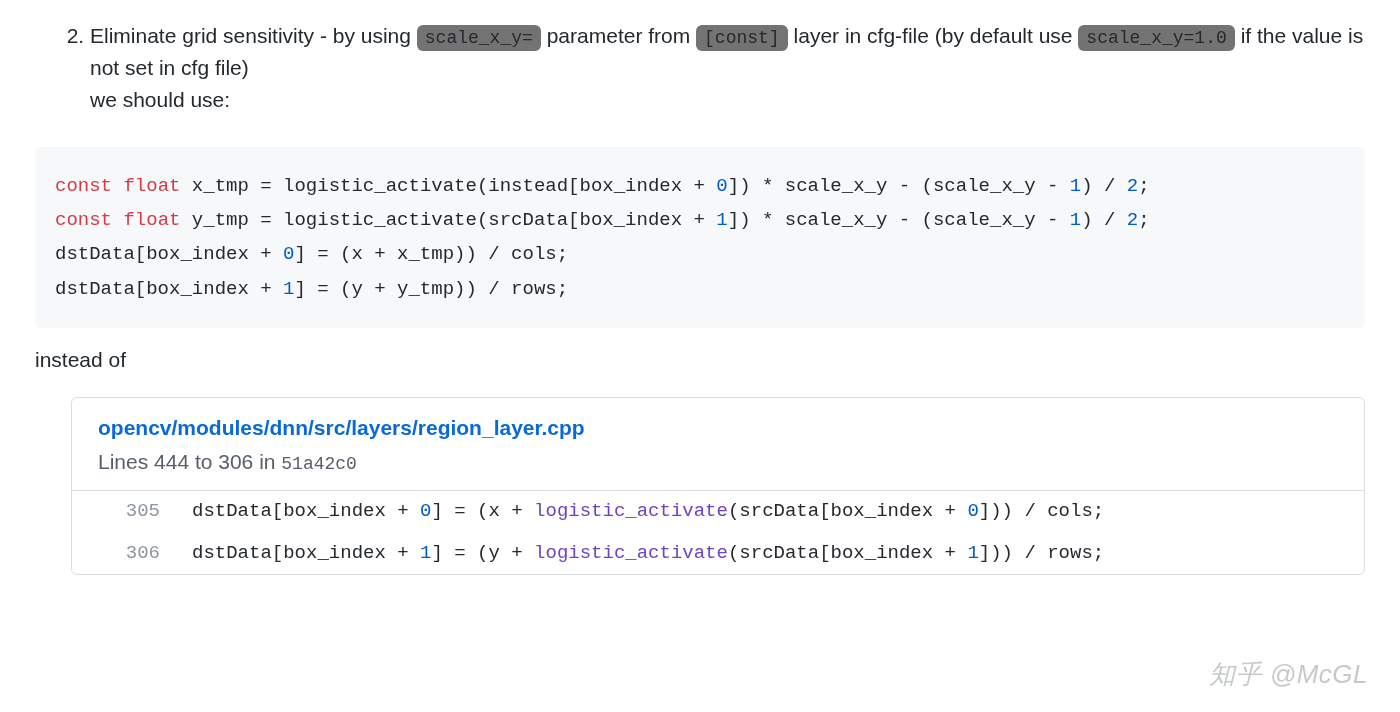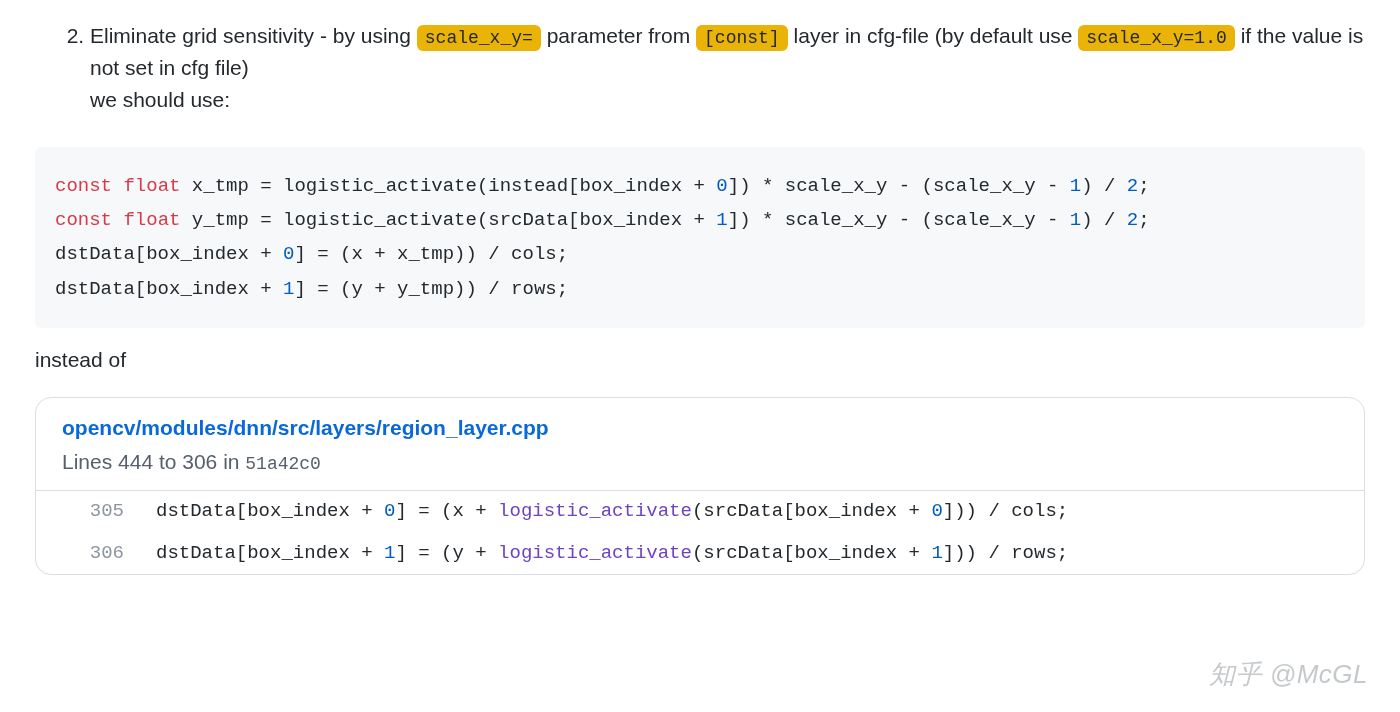--- a/index.html
+++ b/index.html
@@ -16,21 +16,21 @@
   .content {
     padding: 20px 35px 30px 35px;
   }
   ol { margin: 0; padding: 0 0 0 55px; }
   ol > li { padding-left: 0; }
   ol > li::marker { font-size: 21px; color: #24292e; }
   .body-text { font-size: 21px; color: #24292e; }
   code.inline {
     font-family: SFMono-Regular, Menlo, Consolas, "Liberation Mono", monospace;
     font-size: 18px;
-    background: #eab308;
+    background: #737373;
     border-radius: 6px;
     padding: 3px 8px;
   }
   .codeblock {
     margin-top: 32px;
     background: #f6f8fa;
     border-radius: 6px;
     padding: 22px 20px;
     font-family: SFMono-Regular, Menlo, Consolas, "Liberation Mono", monospace;
     font-size: 19px;
@@ -40,22 +40,23 @@
   }
   .kw { color: #d73a49; }
   .num { color: #005cc5; }
   .instead {
     margin: 16px 0 22px 0;
     font-size: 21px;
     color: #24292e;
   }
   .snippet-box {
     border: 1px solid #d8dee4;
-    border-radius: 16px;
+    border-radius: 6px;
     overflow: hidden;
+    margin-left: 36px;
   }
   .snippet-header {
     padding: 14px 26px 12px 26px;
     border-bottom: 1px solid #d8dee4;
   }
   .snippet-path {
     color: #0969da;
     font-weight: 600;
     font-size: 21px;
   }

